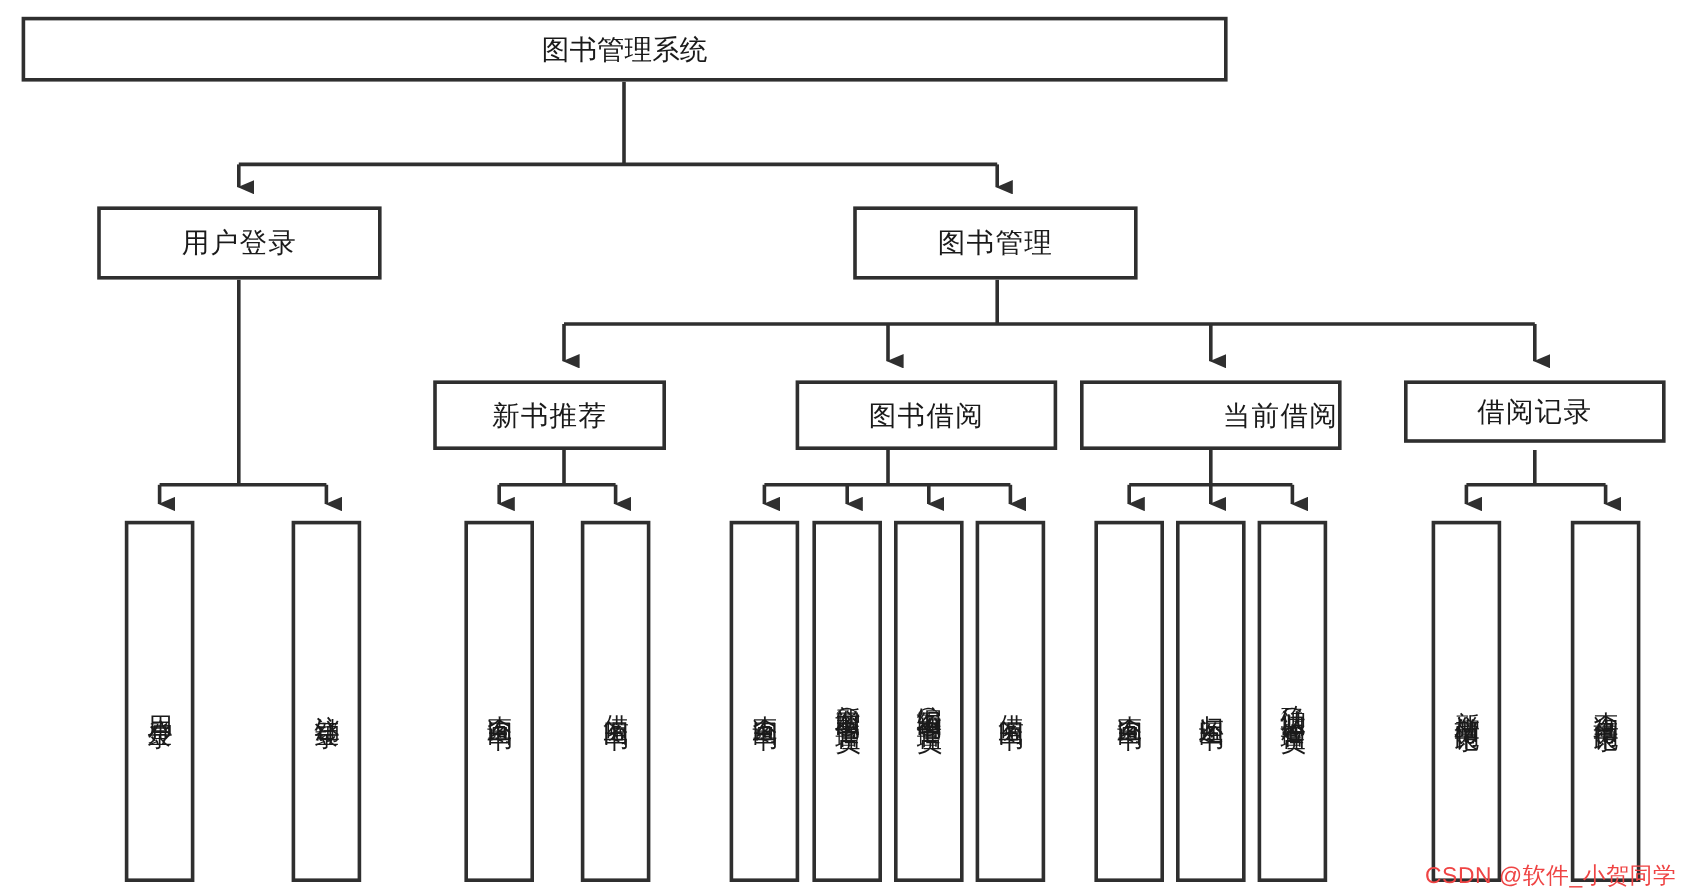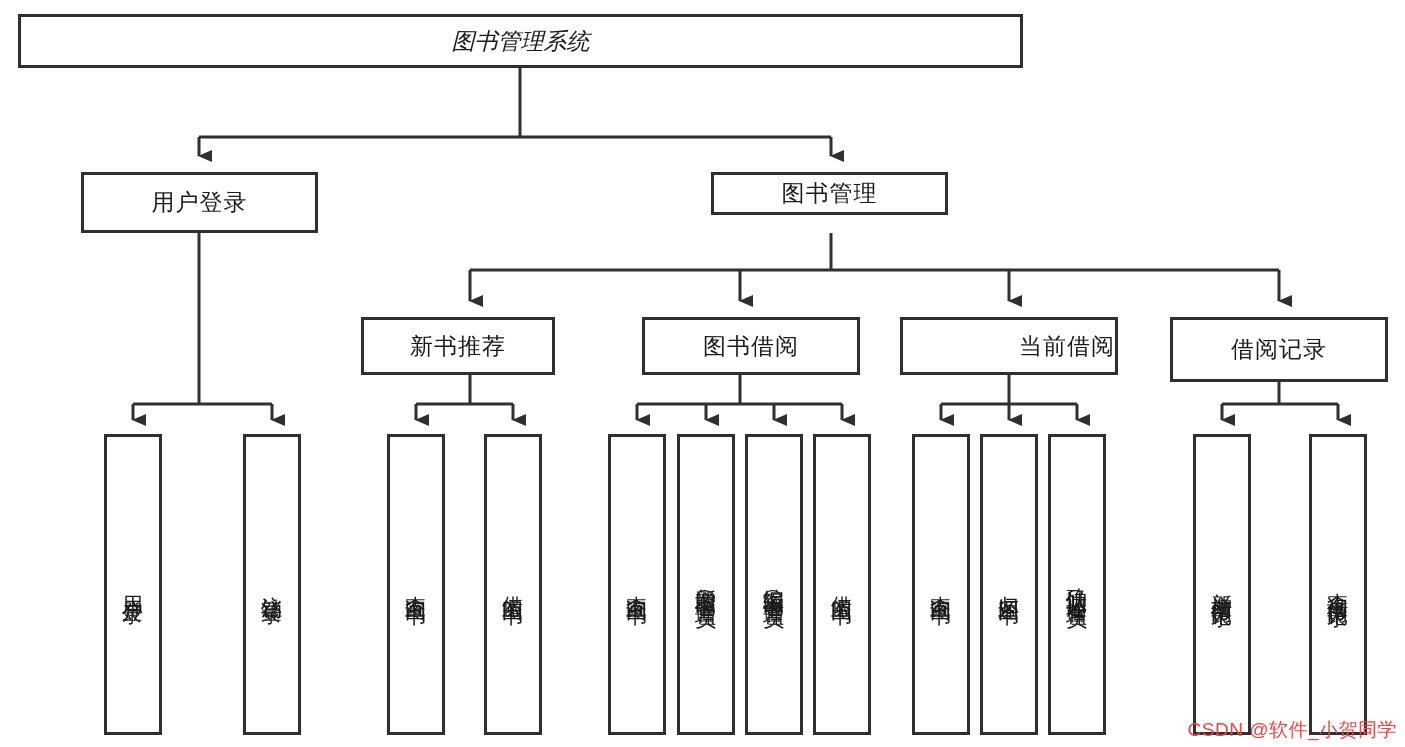--- a/index.html
+++ b/index.html
@@ -36,21 +36,20 @@
     color: #1a1a1a;
     line-height: 1.08;
   }
   .node.horiz {
     font-size: 23px;
     letter-spacing: 1px;
   }
   .node.root {
     font-size: 23px;
     border-width: 3px;
-    font-style: italic;
   }
   .node.leaf {
     font-size: 21px;
     align-items: center;
     justify-content: center;
     padding-top: 2px;
     padding-bottom: 2px;
   }
   .vtext {
     writing-mode: vertical-rl;
@@ -127,34 +126,34 @@
     </g>
   </svg>
 
   <div class="node root" style="left:18px; top:14px; width:1005px; height:54px;">
     <span>图书管理系统</span>
   </div>
 
   <div class="node horiz" style="left:81px; top:172px; width:237px; height:61px;">
     <span>用户登录</span>
   </div>
-  <div class="node horiz" style="left:711px; top:172px; width:237px; height:43px;">
+  <div class="node horiz" style="left:711px; top:172px; width:237px; height:61px;">
     <span>图书管理</span>
   </div>
 
   <div class="node horiz" style="left:361px; top:317px; width:194px; height:58px;">
     <span>新书推荐</span>
   </div>
-  <div class="node horiz" style="left:642px; top:317px; width:218px; height:58px;">
+  <div class="node horiz" style="left:663px; top:317px; width:218px; height:58px;">
     <span>图书借阅</span>
   </div>
   <div class="node horiz" style="left:900px; top:317px; width:218px; height:58px;justify-content:flex-end;">
     <span>当前借阅</span>
   </div>
-  <div class="node horiz" style="left:1170px; top:317px; width:218px; height:65px;">
+  <div class="node horiz" style="left:1170px; top:317px; width:218px; height:52px;">
     <span>借阅记录</span>
   </div>
 
   <div class="node leaf" style="left:104px; top:434px; width:58px; height:301px;">
     <span class="vtext">用户登录</span>
   </div>
   <div class="node leaf" style="left:243px; top:434px; width:58px; height:301px;">
     <span class="vtext">注销登录</span>
   </div>
 

